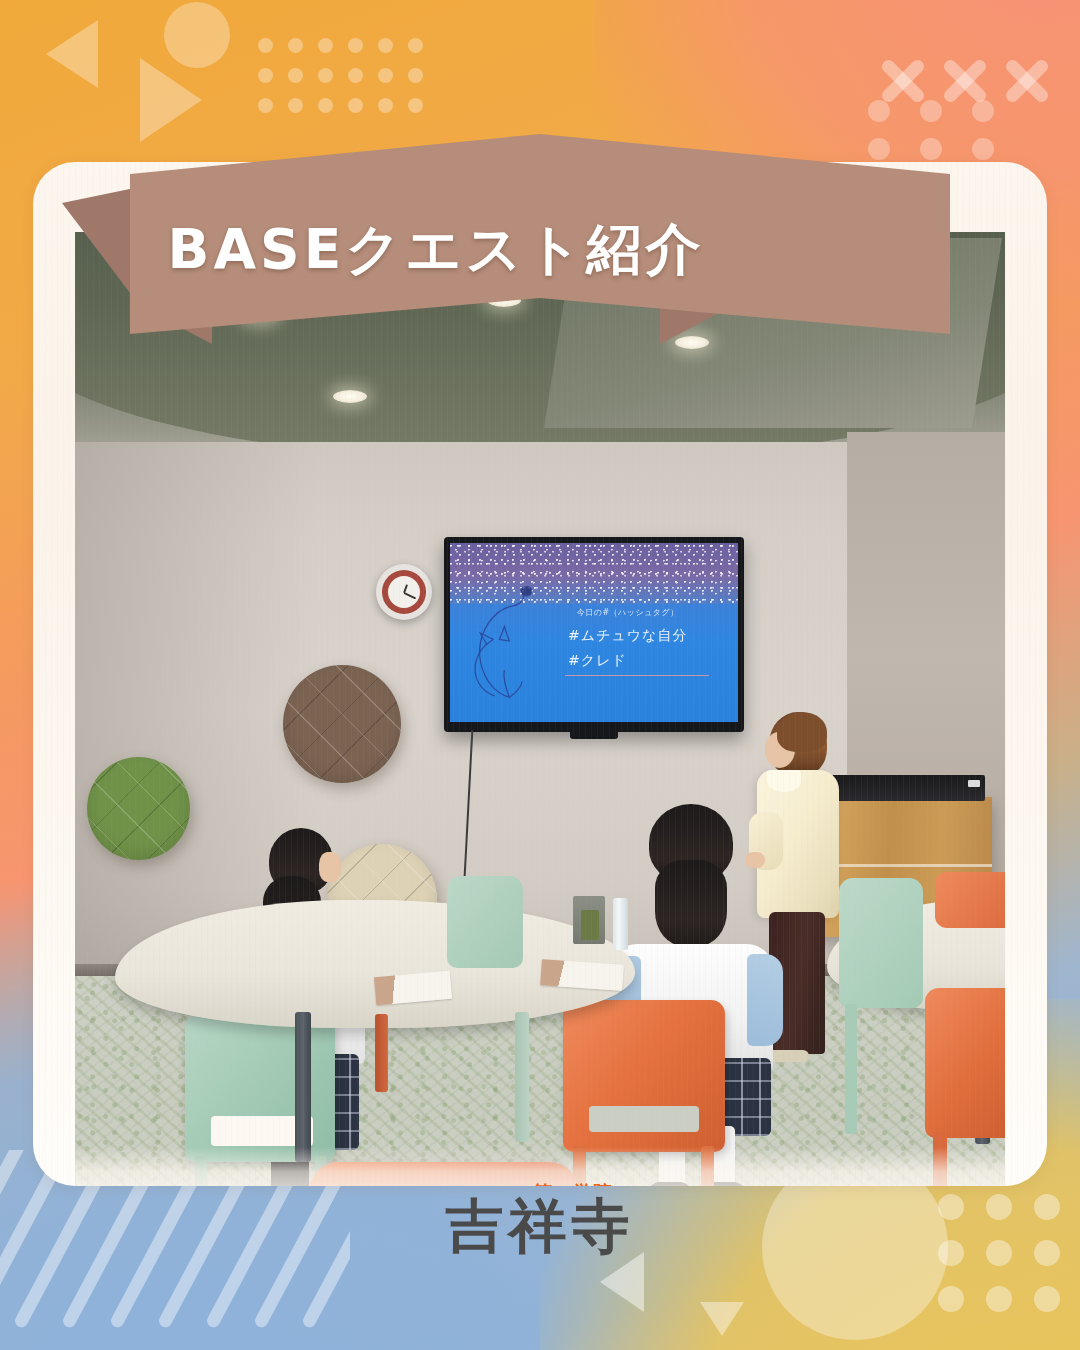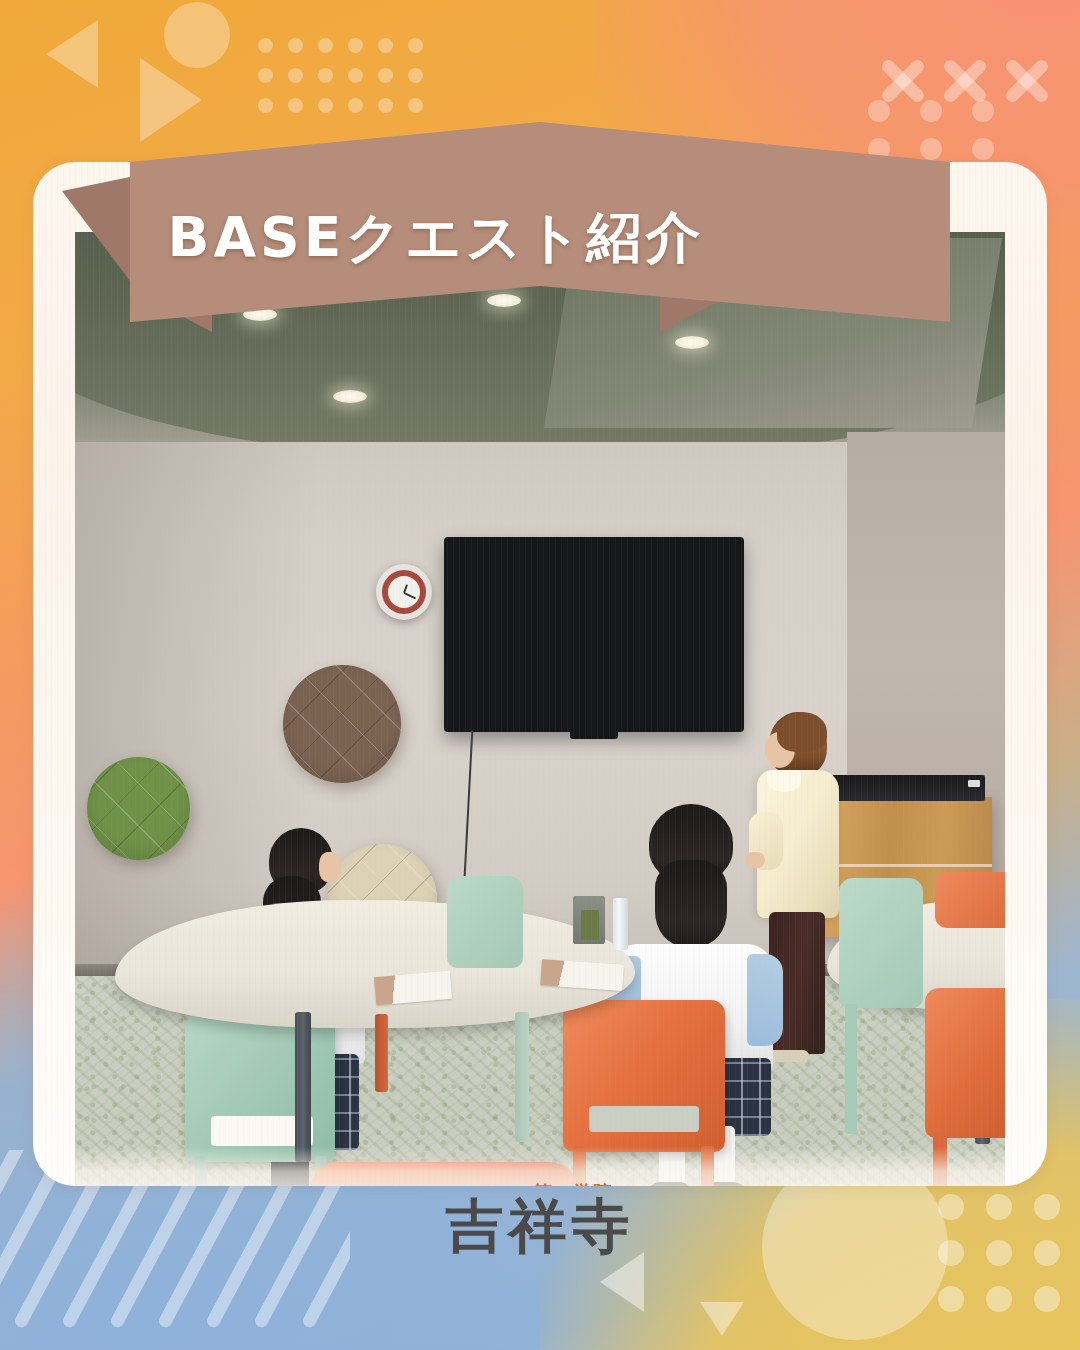--- a/index.html
+++ b/index.html
@@ -274,21 +274,21 @@
   .holder{ background:linear-gradient(180deg,#8b8f86,#75796f); border-radius:2px;}
   .bottle{ background:linear-gradient(90deg,#dfe6ea,#f4f8fa 40%,#cfd8dd); border-radius:3px;}
 
   
   .photo-fade{
     left:0; bottom:0; width:100%; height:95px;
     background:linear-gradient(180deg, rgba(253,248,241,0) 0%, rgba(253,248,241,.70) 26%, rgba(253,248,241,.97) 62%, #fdf8f1 100%);
   }
 
   
-  #ribbon { position:absolute; left:0; top:110px; width:872px; height:230px; }
+  #ribbon { position:absolute; left:0; top:122px; width:872px; height:230px; }
   .rb-tail{ position:absolute; background:#ab8373; }
   .rb-tail-l{
     left:62px; top:50px; width:150px; height:172px;
     clip-path:polygon(0% 18%, 100% 0%, 100% 100%, 52% 78%);
     background:#9f7869;
   }
   .rb-tail-r{
     right:62px; top:50px; width:150px; height:172px;
     clip-path:polygon(0% 0%, 100% 18%, 48% 78%, 0% 100%);
     background:#9f7869;
@@ -436,20 +436,35 @@
       <div class="clock-inner"></div>
       <div class="clock-hand" style="width:13px;height:2px;transform:rotate(25deg);"></div>
       <div class="clock-hand" style="width:9px;height:2px;transform:rotate(-70deg);"></div>
     </div>
 
     <div class="ph panel panel-green"></div>
     <div class="ph panel panel-brown"></div>
     <div class="ph panel panel-beige"></div>
 
     <div class="ph tv-frame">
+      <div class="tv-screen">
+        <div class="tv-stars"></div>
+        <svg class="tv-cat" viewBox="0 0 120 160">
+          <path d="M72 18 C80 26 74 36 64 38 C52 40 40 48 32 60 C20 78 18 100 26 120 C32 136 44 148 58 152 C54 140 50 128 52 118" fill="none" stroke="#2a3a8c" stroke-width="1.6"></path>
+          <path d="M30 86 C20 94 14 108 16 122 C18 136 28 146 40 150" fill="none" stroke="#2a3a8c" stroke-width="1.6"></path>
+          <path d="M30 86 L22 72 L38 80 Z" fill="none" stroke="#2a3a8c" stroke-width="1.6"></path>
+          <path d="M46 80 L52 64 L58 82 Z" fill="none" stroke="#2a3a8c" stroke-width="1.6"></path>
+          <path d="M72 18 C78 12 86 14 86 20 C86 26 78 28 74 24" fill="#1f2b6e" stroke="#2a3a8c" stroke-width="1.4"></path>
+          <path d="M58 152 C64 148 72 142 74 132" fill="none" stroke="#2a3a8c" stroke-width="1.4"></path>
+        </svg>
+        <div class="tv-text tv-lbl">今日の#（ハッシュタグ）</div>
+        <div class="tv-text tv-tag1">#ムチュウな自分</div>
+        <div class="tv-text tv-tag2">#クレド</div>
+        <div class="tv-underline"></div>
+      </div>
       <div class="tv-stand"></div>
     </div>
     <div class="ph tv-cable"></div>
 
     <div class="ph podium"></div>
     <div class="ph podium-lap"></div>
 
     <div class="ph" style="left:672px;top:480px;width:120px;height:400px;">
 
       <div style="position:absolute;left:22px;top:0px;width:58px;height:64px;border-radius:50% 50% 42% 42%;background:linear-gradient(180deg,#6d4326 0%,#8a5730 55%,#5d381f 100%);"></div>

